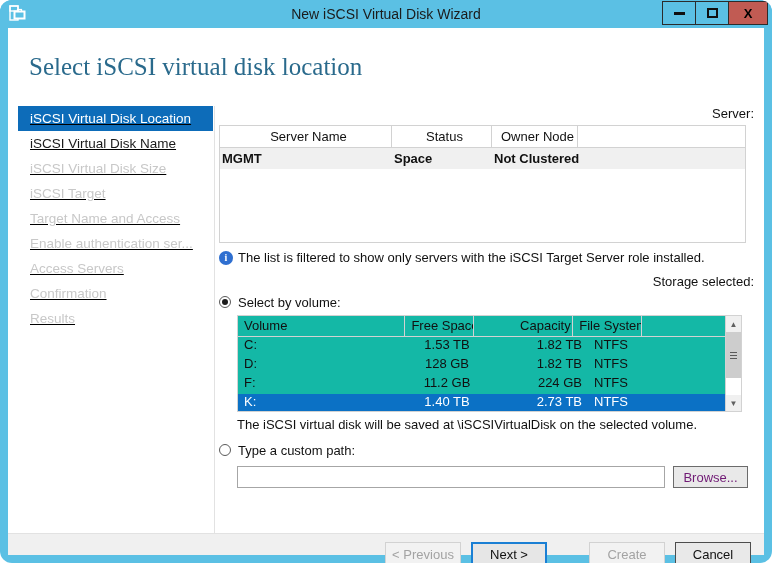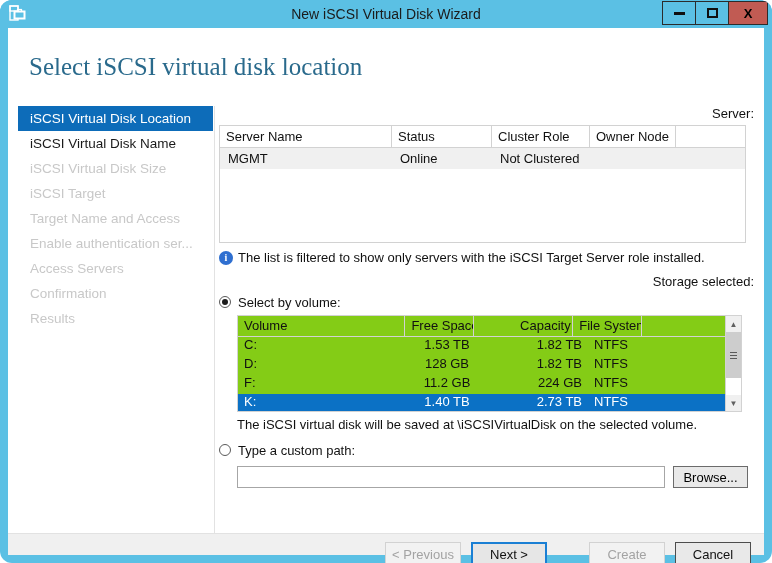--- a/index.html
+++ b/index.html
@@ -67,21 +67,21 @@
     position: absolute; left: 21px; top: 25px;
     font-size: 25px; color: #2a6a8c;
     font-weight: 400;
     white-space: nowrap;
     font-family: Liberation Serif, serif;
   }
 
   
   .sidebar {
     position: absolute; left: 10px; top: 78px;
-    width: 195px; height: 410px;
+    width: 195px; height: 410px; text-decoration: underline;
   }
   .side-item {
     height: 25px;
     line-height: 25px;
     padding-left: 12px;
     font-size: 13.5px;
     color: #c8c8c8;
     white-space: nowrap;
     overflow: hidden;
   }
@@ -118,28 +118,30 @@
     height: 22px;
     border-bottom: 1px solid #d2d2d2;
     background: #ffffff;
   }
   .th {
     line-height: 21px;
     padding-left: 6px;
     border-right: 1px solid #d2d2d2;
     white-space: nowrap;
     overflow: hidden;
+    text-align: center;
   }
   .th:last-child { border-right: none; }
   .trow { display: flex; height: 21px; }
   .td {
     line-height: 21px;
-    padding-left: 8px;
+    padding-left: 2px;
     white-space: nowrap;
     overflow: hidden;
+    font-weight: bold;
   }
   .server-row { background: #f0f0f0; }
 
   
   #server-table { width: 527px; height: 118px; }
   .sv-c0 { width: 172px; }
   .sv-c1 { width: 100px; }
   .sv-c2 { width: 98px; }
   .sv-c3 { width: 86px; }
   .sv-c4 { width: 69px; }
@@ -172,21 +174,21 @@
     content: ""; position: absolute;
     left: 2px; top: 2px; width: 6px; height: 6px;
     border-radius: 50%; background: #1c1c1c;
   }
 
   
   #volume-table-wrap {
     position: relative;
     width: 505px; height: 97px;
     border: 1px solid #d2d2d2;
-    background: #84cc16;
+    background: #14b8a6;
     margin-left: 18px;
     overflow: hidden;
   }
   .vol-head { display: flex; height: 21px; border-bottom: 1px solid #d2d2d2; }
   .vol-th {
     line-height: 20px; font-size: 13px; color: #111;
     border-right: 1px solid #d2d2d2;
     padding-left: 6px; white-space: nowrap; overflow: hidden;
   }
   .vol-row { display: flex; height: 19px; font-size: 13px; color: #111; }
@@ -230,21 +232,21 @@
     background: #fff;
     font-size: 13px; color: #111;
     padding: 0 4px;
     font-family: "Liberation Sans", sans-serif;
   }
   .browse-btn {
     width: 75px; height: 22px;
     margin-left: 8px;
     border: 1px solid #6b6b6b;
     background: #e9e9e9;
-    font-size: 13px; color: #000000;
+    font-size: 13px; color: #701a75;
     font-family: "Liberation Sans", sans-serif;
     cursor: default;
   }
 
   
   .footer-sep {
     position: absolute; left: 0; top: 505px;
     width: 756px; height: 1px; background: #e2e2e2;
   }
   .footer {
@@ -334,27 +336,26 @@
     <div class="side-divider"></div>
 
     <div class="main">
 
       <div class="field-label">Server:</div>
 
       <div class="tbl" id="server-table">
         <div class="thead">
           <div class="th sv-c0">Server Name</div>
           <div class="th sv-c1">Status</div>
-          <div class="th sv-c2">Cluster Role</div>
           <div class="th sv-c3">Owner Node</div>
           <div class="th sv-c4"></div>
         </div>
         <div class="trow server-row">
           <div class="td sv-c0">MGMT</div>
-          <div class="td sv-c1">Online</div>
+          <div class="td sv-c1">Space</div>
           <div class="td sv-c2">Not Clustered</div>
           <div class="td sv-c3"></div>
           <div class="td sv-c4"></div>
         </div>
       </div>
 
       <div class="info-line">
         <span class="info-icon">i</span>
         <span>The list is filtered to show only servers with the iSCSI Target Server role installed.</span>
       </div>

